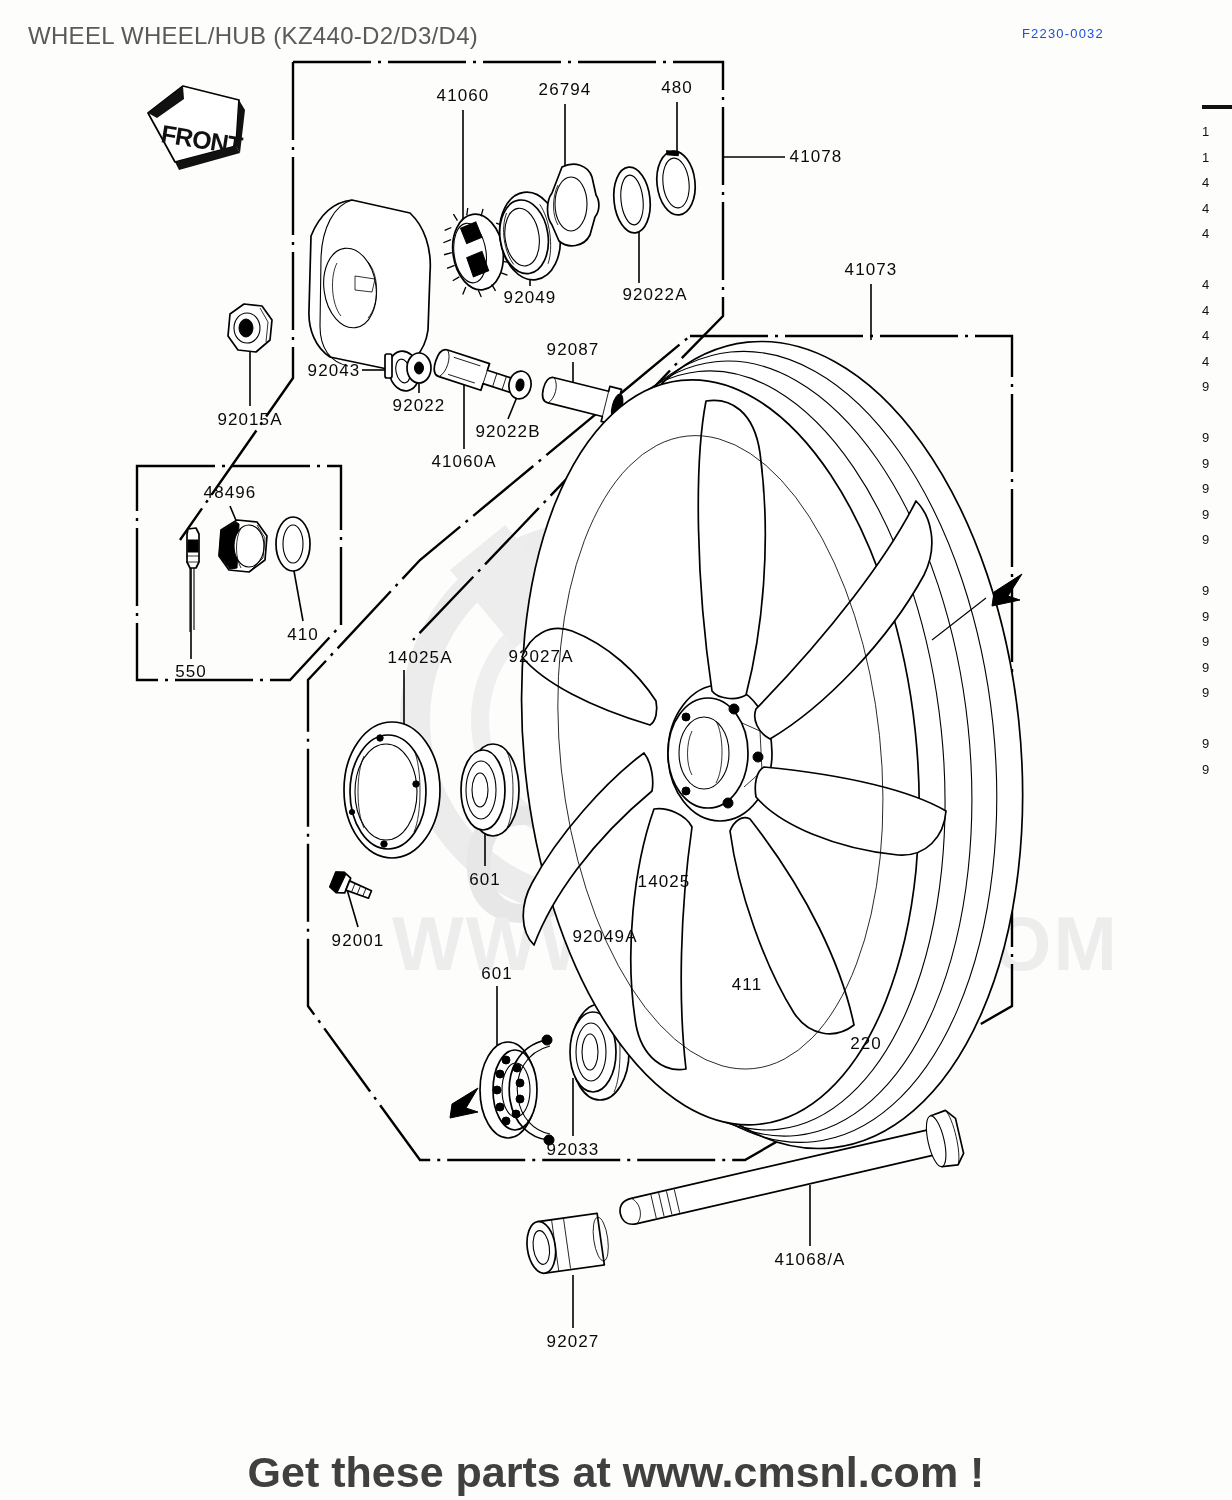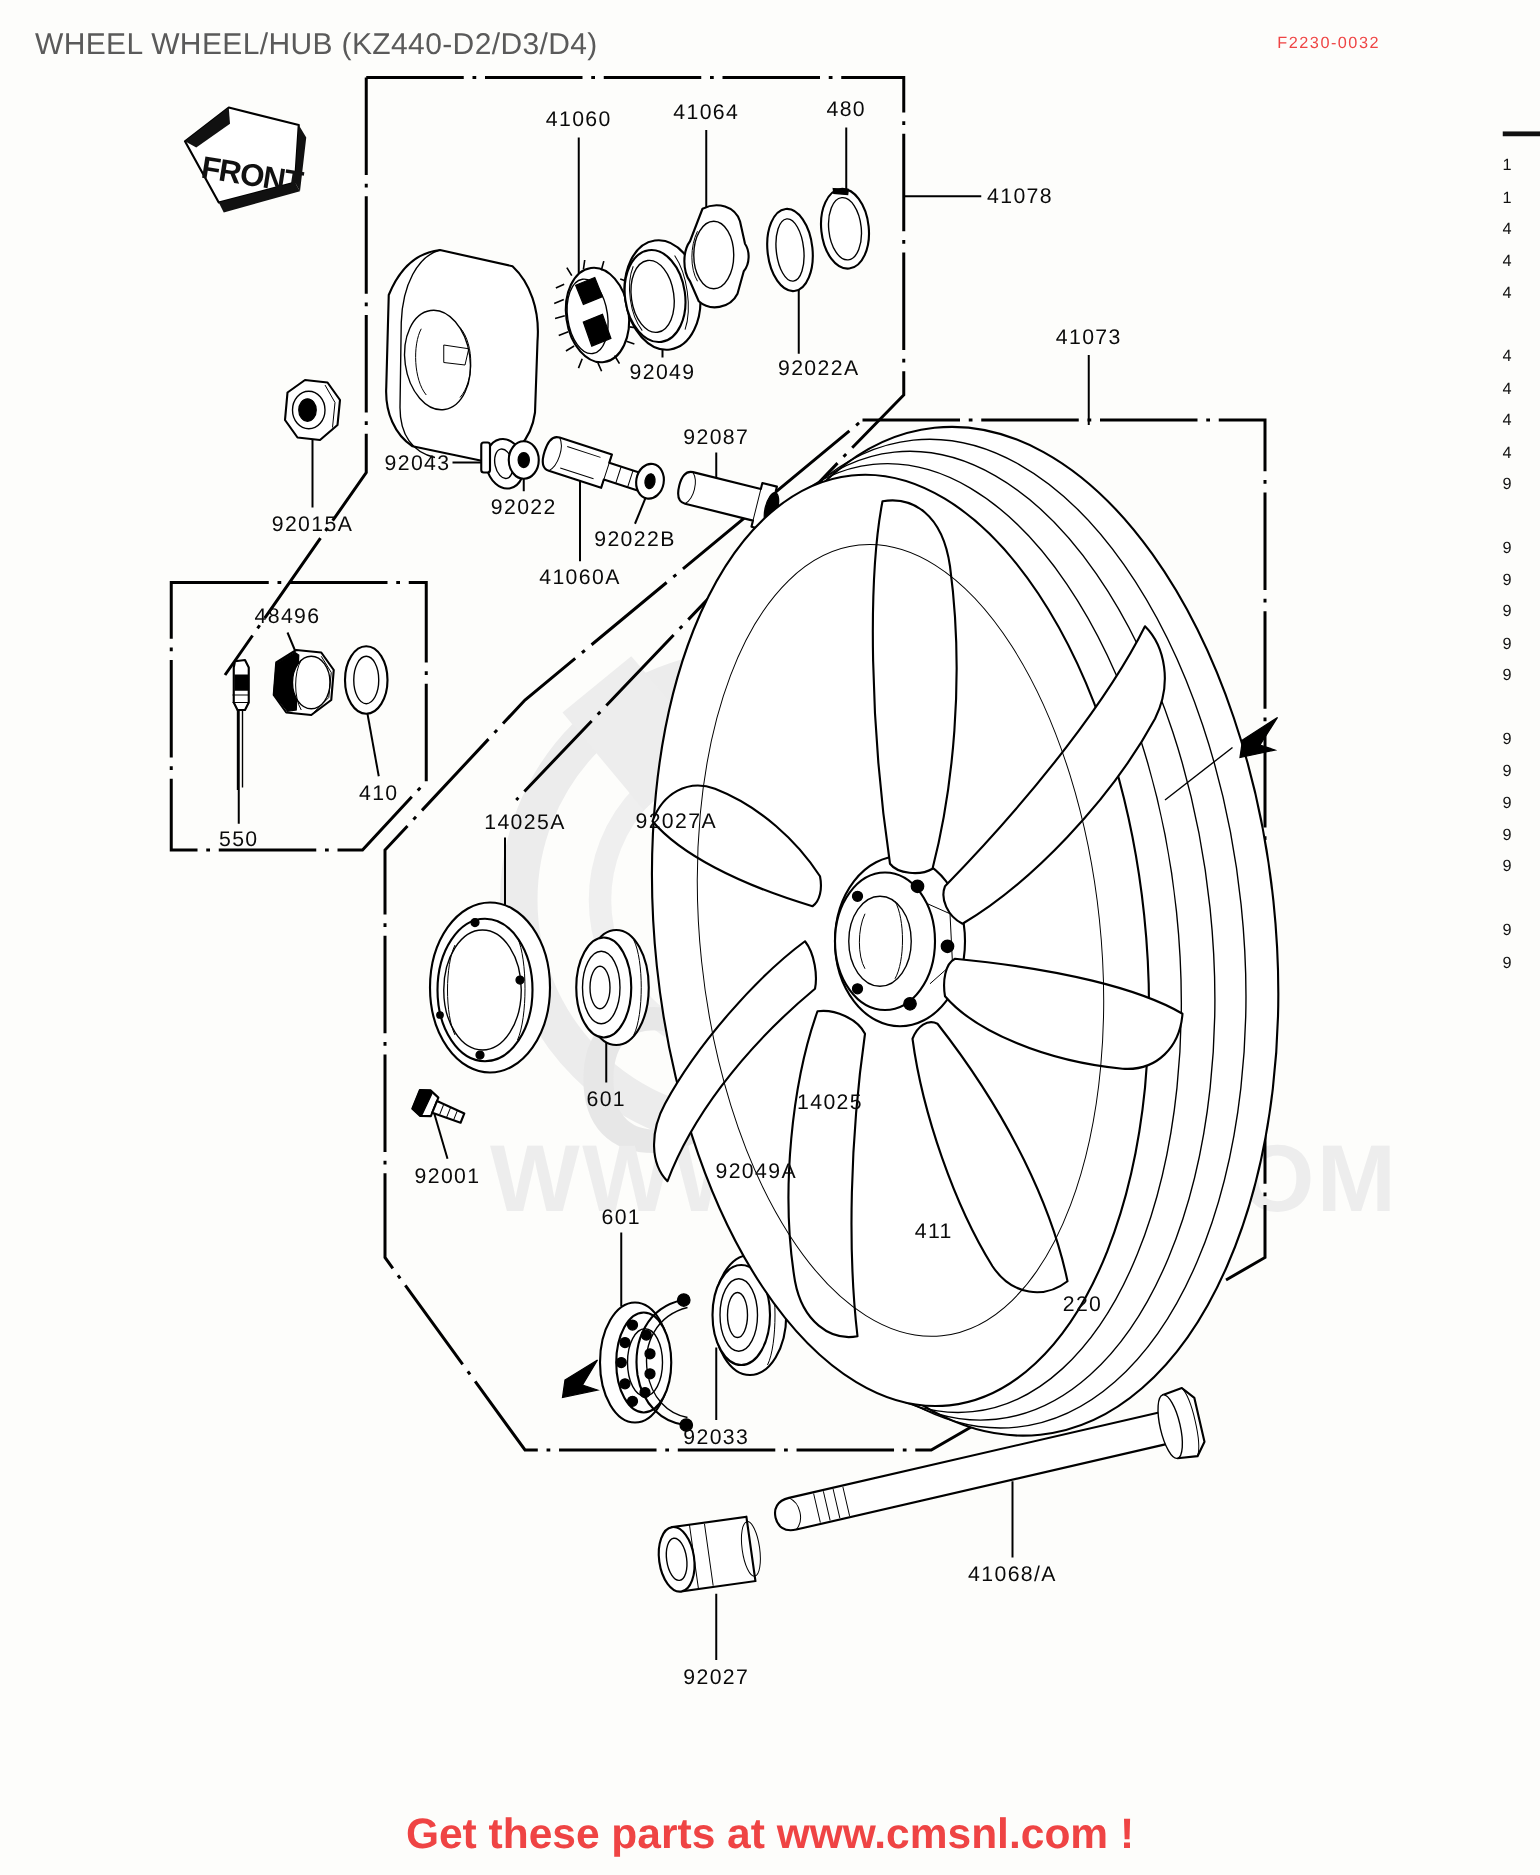--- a/index.html
+++ b/index.html
@@ -9,32 +9,32 @@
     -webkit-font-smoothing:antialiased;
   }
 
   .page-title{
     position:absolute;left:28px;top:22px;
     font-size:24px;color:#5a5a5a;letter-spacing:.3px;
     white-space:nowrap;
   }
   .doc-code{
     position:absolute;right:128px;top:26px;
-    font-size:13px;color:#ef4444;letter-spacing:1.2px;
+    font-size:13px;color:#1d4ed8;letter-spacing:1.2px;
     font-family:"Liberation Sans", sans-serif;
     white-space:nowrap;
   }
 
   .stage{position:absolute;left:0;top:0;width:1232px;height:1500px;}
   .stage svg{position:absolute;left:0;top:0;}
 
   .tagline{
     position:absolute;left:0;right:0;top:1448px;
-    text-align:center;color:#ef4444;
-    font-size:34px;font-weight:bold;
+    text-align:center;color:#404040;
+    font-size:43px;font-weight:bold;
     font-family:"Liberation Sans", sans-serif;
     white-space:nowrap;
   }
 
   
   .lbl{
     position:absolute;
     font-family:"Liberation Sans", sans-serif;
     font-size:17px;color:#0a0a0a;
     letter-spacing:1.1px;
@@ -445,21 +445,21 @@
         <ellipse class="kth" cx="28" cy="0" rx="7" ry="22"></ellipse>
         <path class="kth" d="M-18,-26 L-18,26 M-6,-25 L-6,25"></path>
       </g>
     </g>
 
     <path class="blk" d="M452,1104 L478,1088 L466,1108 L478,1112 L450,1118 Z"></path>
 
   </svg>
 
   <div class="lbl" style="left:463px;top:86px;">41060</div>
-  <div class="lbl" style="left:565px;top:80px;">41064</div>
+  <div class="lbl" style="left:565px;top:80px;">26794</div>
   <div class="lbl" style="left:677px;top:78px;">480</div>
   <div class="lbl" style="left:816px;top:147px;">41078</div>
   <div class="lbl" style="left:871px;top:260px;">41073</div>
   <div class="lbl" style="left:530px;top:288px;">92049</div>
   <div class="lbl" style="left:639px;top:285px;margin-left:16px;">92022A</div>
   <div class="lbl" style="left:573px;top:340px;">92087</div>
   <div class="lbl" style="left:334px;top:361px;">92043</div>
   <div class="lbl" style="left:419px;top:396px;">92022</div>
   <div class="lbl" style="left:508px;top:422px;">92022B</div>
   <div class="lbl" style="left:250px;top:410px;">92015A</div>

